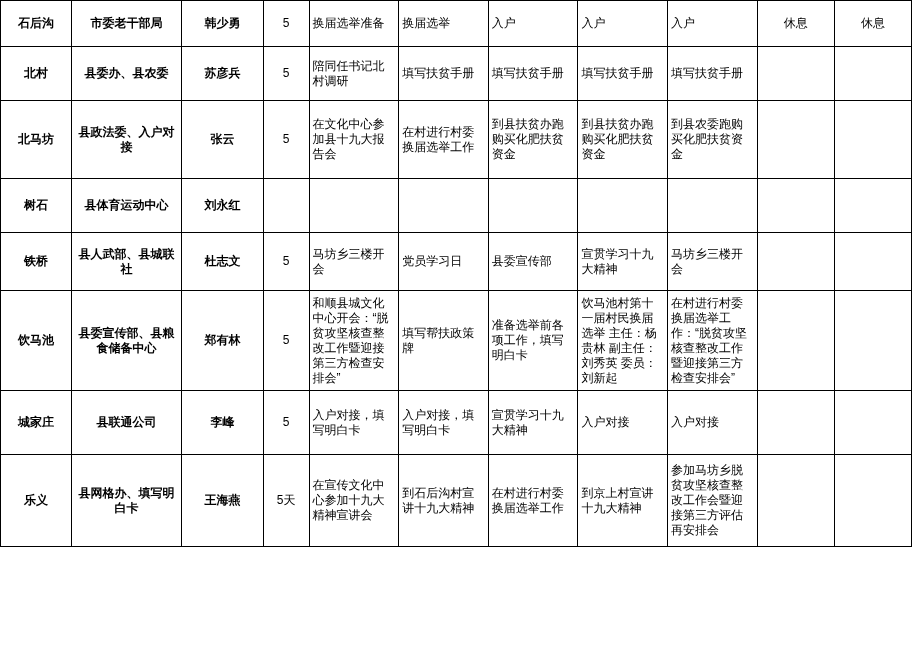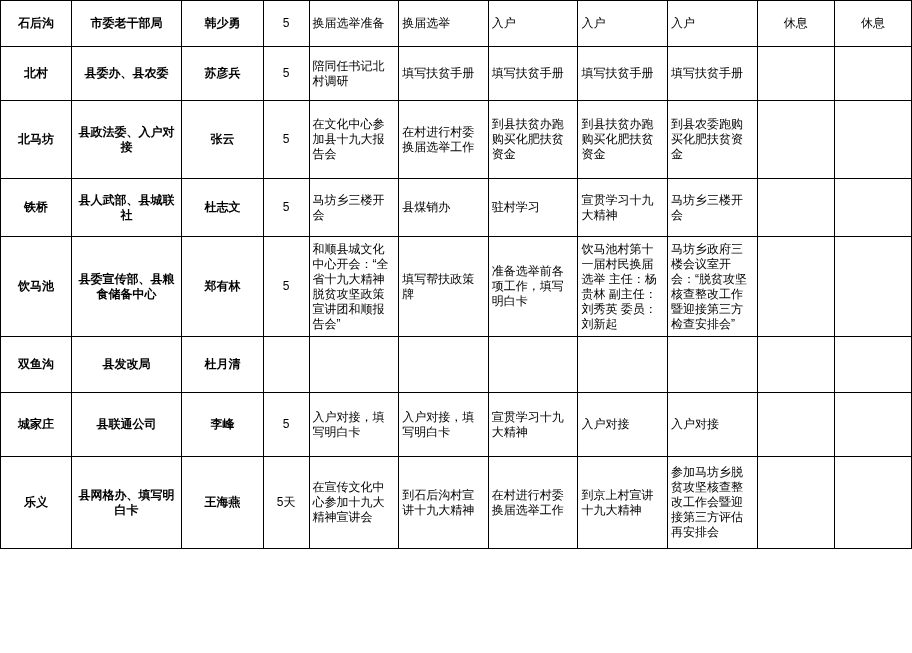--- a/index.html
+++ b/index.html
@@ -114,56 +114,56 @@
       <td class="c-person">张云</td>
       <td class="c-days">5</td>
       <td class="c-task">在文化中心参加县十九大报告会</td>
       <td class="c-task">在村进行村委换届选举工作</td>
       <td class="c-task">到县扶贫办跑购买化肥扶贫资金</td>
       <td class="c-task">到县扶贫办跑购买化肥扶贫资金</td>
       <td class="c-task">到县农委跑购买化肥扶贫资金</td>
       <td class="c-rest"></td>
       <td class="c-rest"></td>
     </tr>
+    <tr style="height:54px;">
+      <td class="c-village">树石</td>
+      <td class="c-unit">县体育运动中心</td>
+      <td class="c-person">刘永红</td>
+      <td class="c-days"></td>
+      <td class="c-task"></td>
+      <td class="c-task"></td>
+      <td class="c-task"></td>
+      <td class="c-task"></td>
+      <td class="c-task"></td>
+      <td class="c-rest"></td>
+      <td class="c-rest"></td>
+    </tr>
     <tr style="height:58px;margin-left:8px;">
       <td class="c-village">铁桥</td>
       <td class="c-unit">县人武部、县城联社</td>
       <td class="c-person">杜志文</td>
       <td class="c-days">5</td>
       <td class="c-task">马坊乡三楼开会</td>
-      <td class="c-task">县煤销办</td>
-      <td class="c-task">驻村学习</td>
+      <td class="c-task">党员学习日</td>
+      <td class="c-task">县委宣传部</td>
       <td class="c-task">宣贯学习十九大精神</td>
       <td class="c-task">马坊乡三楼开会</td>
       <td class="c-rest"></td>
       <td class="c-rest"></td>
     </tr>
     <tr style="height:100px;">
       <td class="c-village">饮马池</td>
       <td class="c-unit">县委宣传部、县粮食储备中心</td>
       <td class="c-person">郑有林</td>
       <td class="c-days">5</td>
-      <td class="c-task">和顺县城文化中心开会：“全省十九大精神脱贫攻坚政策宣讲团和顺报告会”</td>
+      <td class="c-task">和顺县城文化中心开会：“脱贫攻坚核查整改工作暨迎接第三方检查安排会”</td>
       <td class="c-task">填写帮扶政策牌</td>
       <td class="c-task">准备选举前各项工作，填写明白卡</td>
       <td class="c-task">饮马池村第十一届村民换届选举 主任：杨贵林 副主任：刘秀英 委员：刘新起</td>
-      <td class="c-task">马坊乡政府三楼会议室开会：“脱贫攻坚核查整改工作暨迎接第三方检查安排会”</td>
-      <td class="c-rest"></td>
-      <td class="c-rest"></td>
-    </tr>
-    <tr style="height:56px;">
-      <td class="c-village">双鱼沟</td>
-      <td class="c-unit">县发改局</td>
-      <td class="c-person">杜月清</td>
-      <td class="c-days"></td>
-      <td class="c-task"></td>
-      <td class="c-task"></td>
-      <td class="c-task"></td>
-      <td class="c-task"></td>
-      <td class="c-task"></td>
+      <td class="c-task">在村进行村委换届选举工作：“脱贫攻坚核查整改工作暨迎接第三方检查安排会”</td>
       <td class="c-rest"></td>
       <td class="c-rest"></td>
     </tr>
     <tr style="height:64px;">
       <td class="c-village">城家庄</td>
       <td class="c-unit">县联通公司</td>
       <td class="c-person">李峰</td>
       <td class="c-days">5</td>
       <td class="c-task">入户对接，填写明白卡</td>
       <td class="c-task">入户对接，填写明白卡</td>

